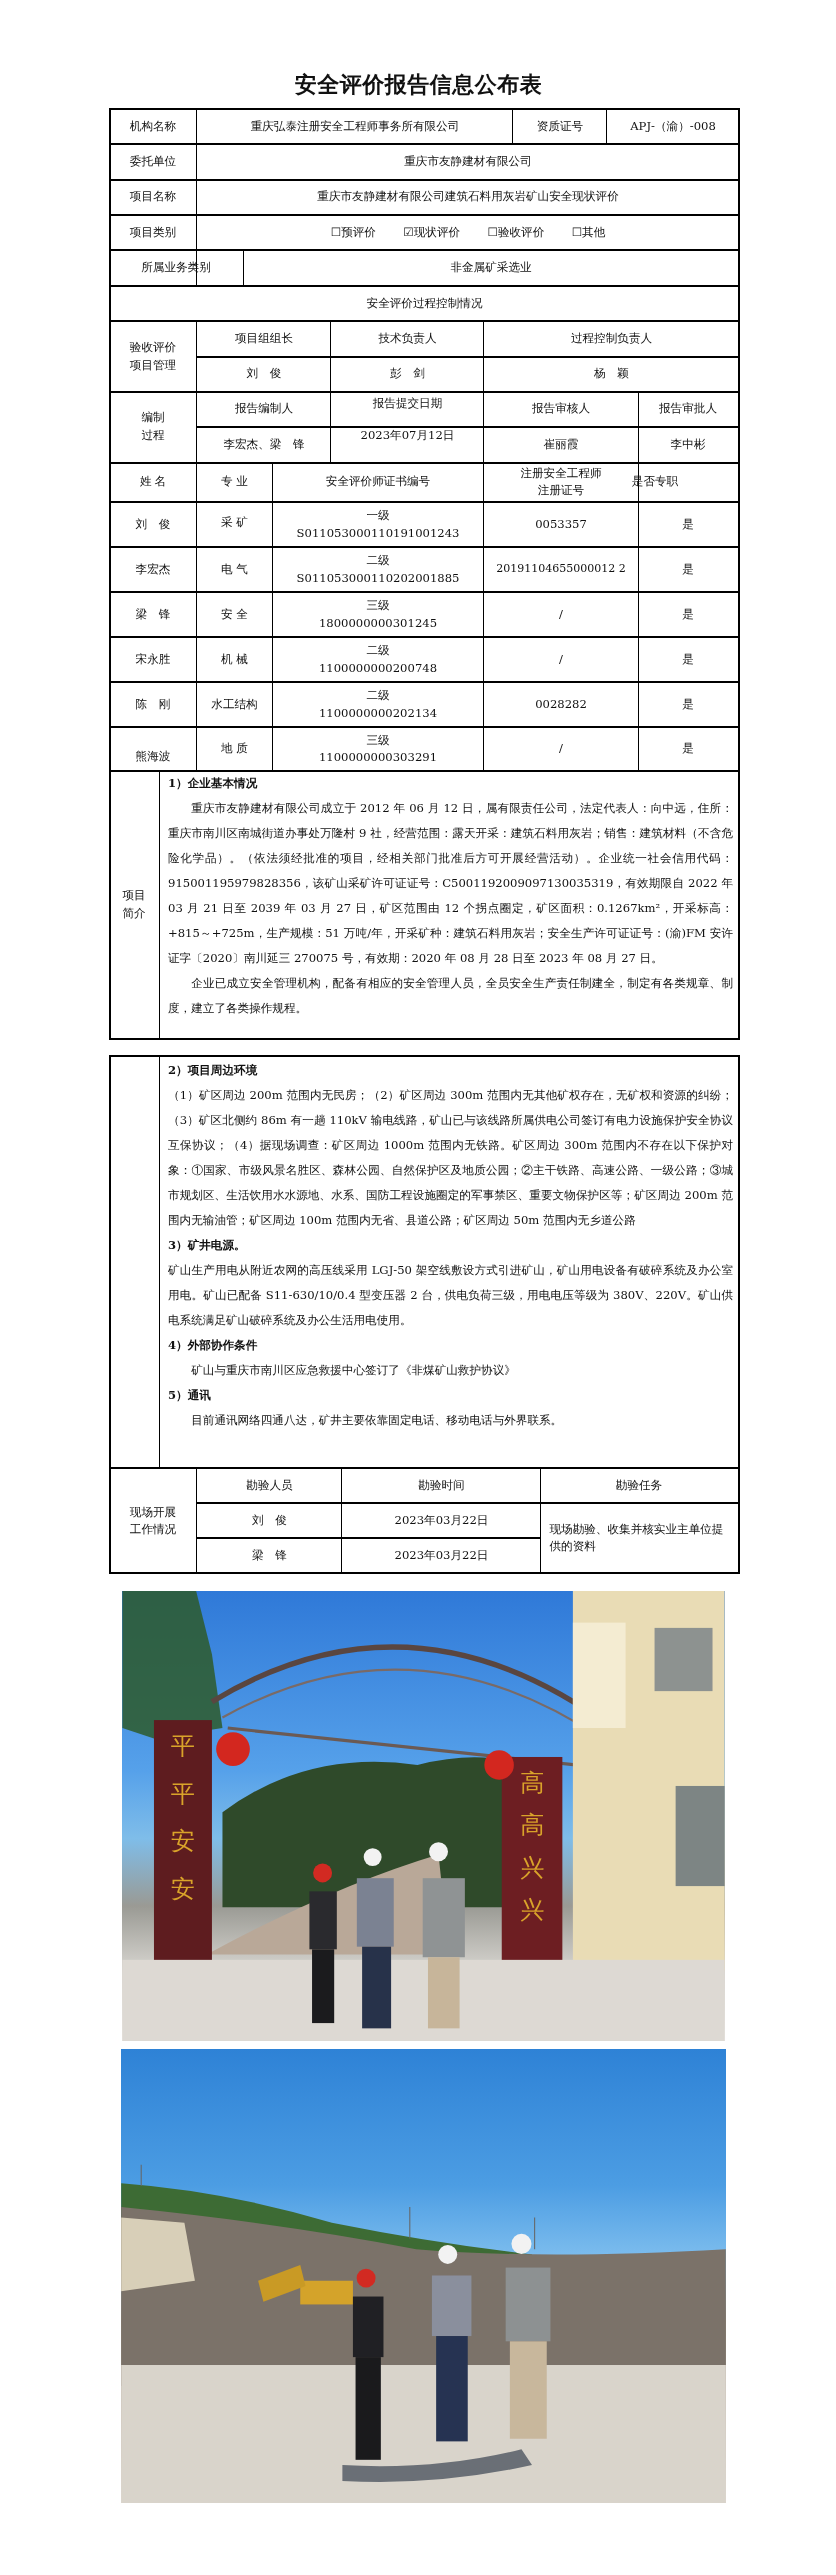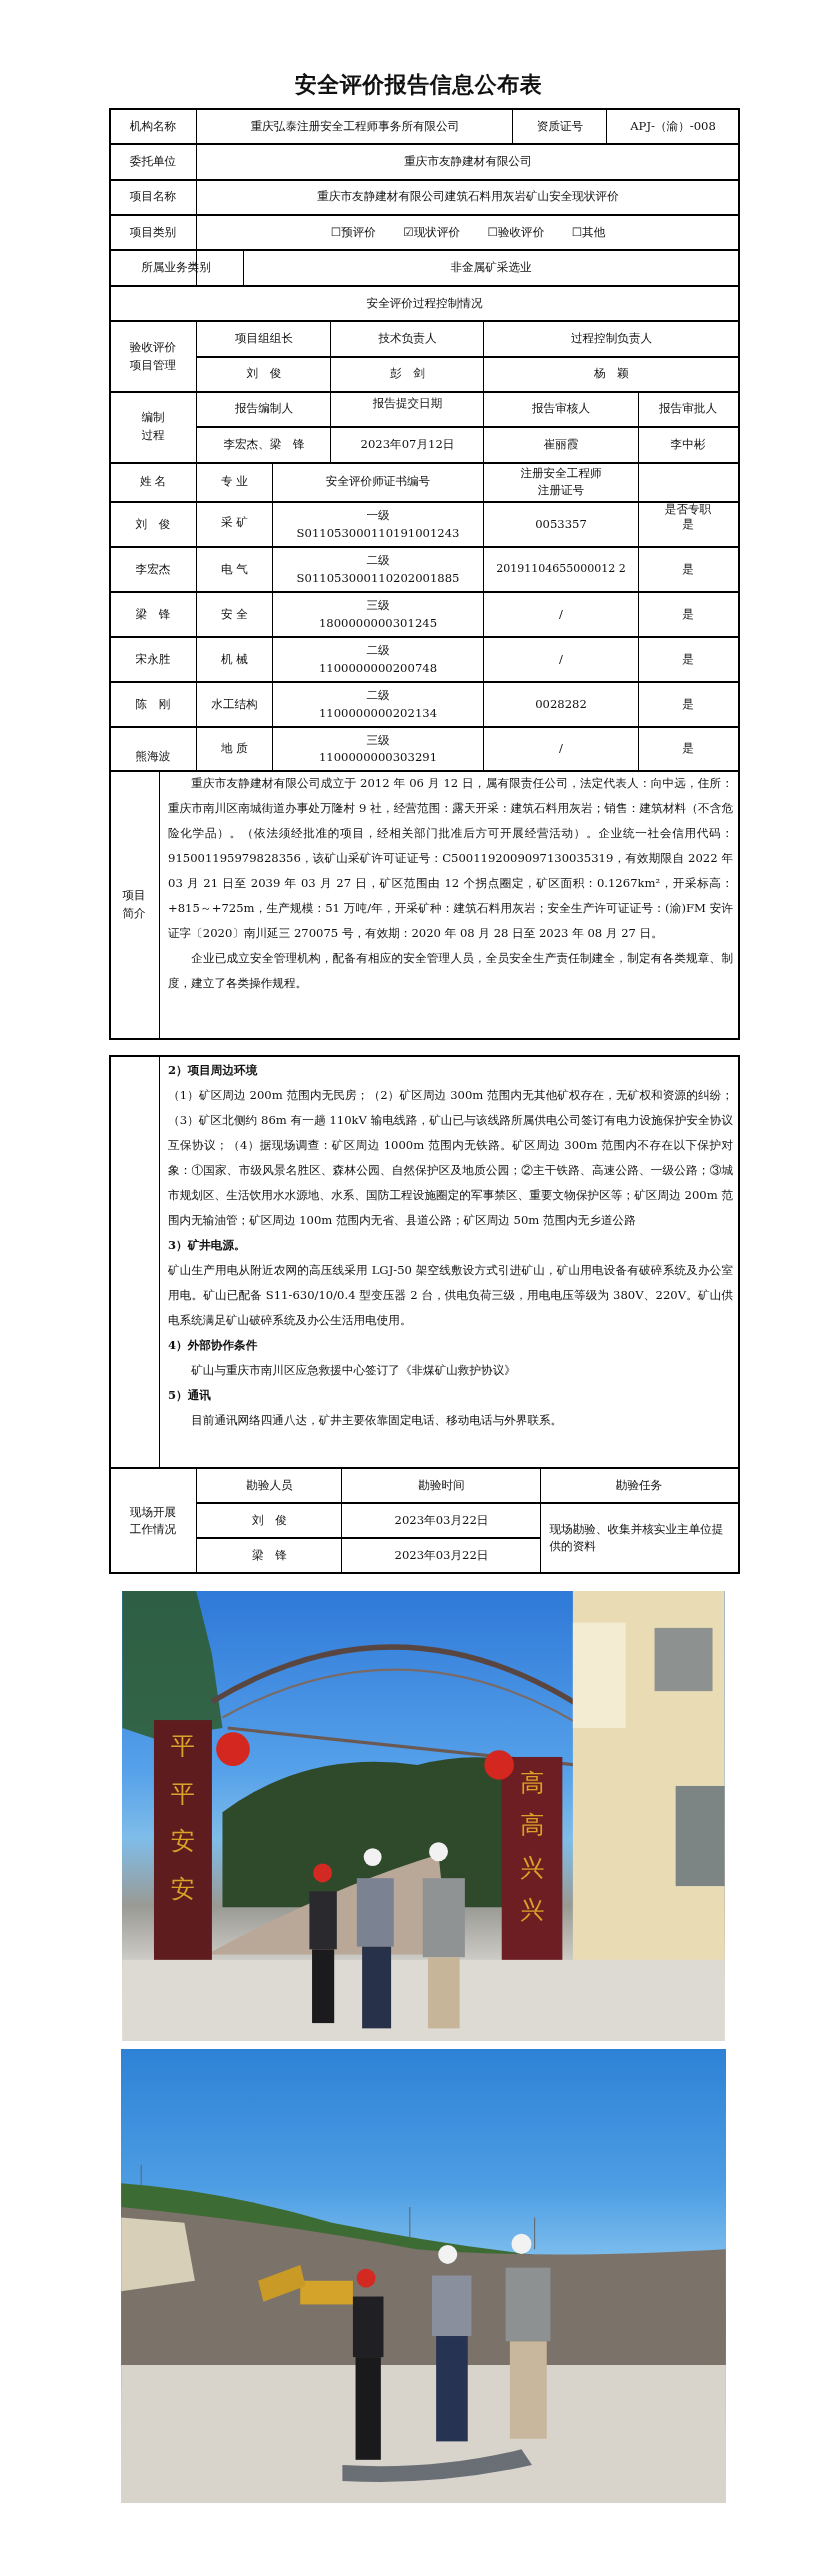--- a/index.html
+++ b/index.html
@@ -94,32 +94,32 @@
 
 <div class="cell" style="left:109px;top:391px;width:88px;height:71px;flex-direction:column;">
   <span>编制</span>
   <span>过程</span>
 </div>
 <div class="cell" style="left:197px;top:391px;width:134px;height:35px;">报告编制人</div>
 <div class="cell" style="left:331px;top:391px;width:153px;height:25px;">报告提交日期</div>
 <div class="cell" style="left:484px;top:391px;width:154px;height:35px;">报告审核人</div>
 <div class="cell" style="left:638px;top:391px;width:100px;height:35px;">报告审批人</div>
 <div class="cell" style="left:197px;top:427px;width:134px;height:36px;">李宏杰、梁　锋</div>
-<div class="cell" style="left:331px;top:427px;width:153px;height:36px;">2023年07月12日</div>
+<div class="cell" style="left:331px;top:418px;width:153px;height:36px;">2023年07月12日</div>
 <div class="cell" style="left:484px;top:427px;width:154px;height:36px;">崔丽霞</div>
 <div class="cell" style="left:638px;top:427px;width:100px;height:36px;">李中彬</div>
 
 <div class="cell" style="left:109px;top:462px;width:88px;height:40px;font-family:Liberation Serif, serif;">姓 名</div>
 <div class="cell" style="left:197px;top:462px;width:75px;height:40px;">专 业</div>
 <div class="cell" style="left:272px;top:462px;width:212px;height:40px;">安全评价师证书编号</div>
 <div class="cell" style="left:484px;top:462px;width:154px;height:40px;flex-direction:column;line-height:1.45;">
   <span>注册安全工程师</span>
   <span>注册证号</span>
 </div>
-<div class="cell" style="left:638px;top:462px;width:100px;height:40px;margin-top:28px;">是否专职</div>
+<div class="cell" style="left:605px;top:462px;width:100px;height:40px;">是否专职</div>
 
 <div>
 
   <div class="cell" style="left:109px;top:502px;width:88px;height:45px;">刘　俊</div>
   <div class="cell" style="left:197px;top:502px;width:75px;height:41px;">采 矿</div>
   <div class="cell" style="left:272px;top:502px;width:212px;height:45px;flex-direction:column;">
       <span>一级</span>
       <span>S011053000110191001243</span>
     </div>
   <div class="cell" style="left:484px;top:502px;width:154px;height:45px;">0053357</div>
@@ -169,20 +169,21 @@
     </div>
   <div class="cell" style="left:484px;top:727px;width:154px;height:44px;">/</div>
   <div class="cell" style="left:638px;top:727px;width:100px;height:44px;">是</div>
 </div>
 
 <div class="cell" style="left:109px;top:771px;width:50px;height:267px;flex-direction:column;">
   <span>项目</span>
   <span>简介</span>
 </div>
 <div class="para" style="left:168px;top:771px;width:565px;">
+  <div class="h">1）企业基本情况</div>
   <div class="ind">重庆市友静建材有限公司成立于 2012 年 06 月 12 日，属有限责任公司，法定代表人：向中远，住所：重庆市南川区南城街道办事处万隆村 9 社，经营范围：露天开采：建筑石料用灰岩；销售：建筑材料（不含危险化学品）。（依法须经批准的项目，经相关部门批准后方可开展经营活动）。企业统一社会信用代码：915001195979828356，该矿山采矿许可证证号：C5001192009097130035319，有效期限自 2022 年 03 月 21 日至 2039 年 03 月 27 日，矿区范围由 12 个拐点圈定，矿区面积：0.1267km²，开采标高：+815～+725m，生产规模：51 万吨/年，开采矿种：建筑石料用灰岩；安全生产许可证证号：(渝)FM 安许证字〔2020〕南川延三 270075 号，有效期：2020 年 08 月 28 日至 2023 年 08 月 27 日。</div>
   <div class="ind">企业已成立安全管理机构，配备有相应的安全管理人员，全员安全生产责任制建全，制定有各类规章、制度，建立了各类操作规程。</div>
 </div>
 
 <div class="abs frame" style="left:109px;top:1055px;width:631px;height:519px;"></div>
 <div class="hl" style="left:109px;top:1467px;width:631px;"></div>
 <div class="hl" style="left:197px;top:1502px;width:543px;"></div>
 <div class="hl" style="left:197px;top:1537px;width:344px;"></div>
 <div class="vl" style="left:159px;top:1057px;height:411px;"></div>
 <div class="vl" style="left:196px;top:1467px;height:106px;"></div>

